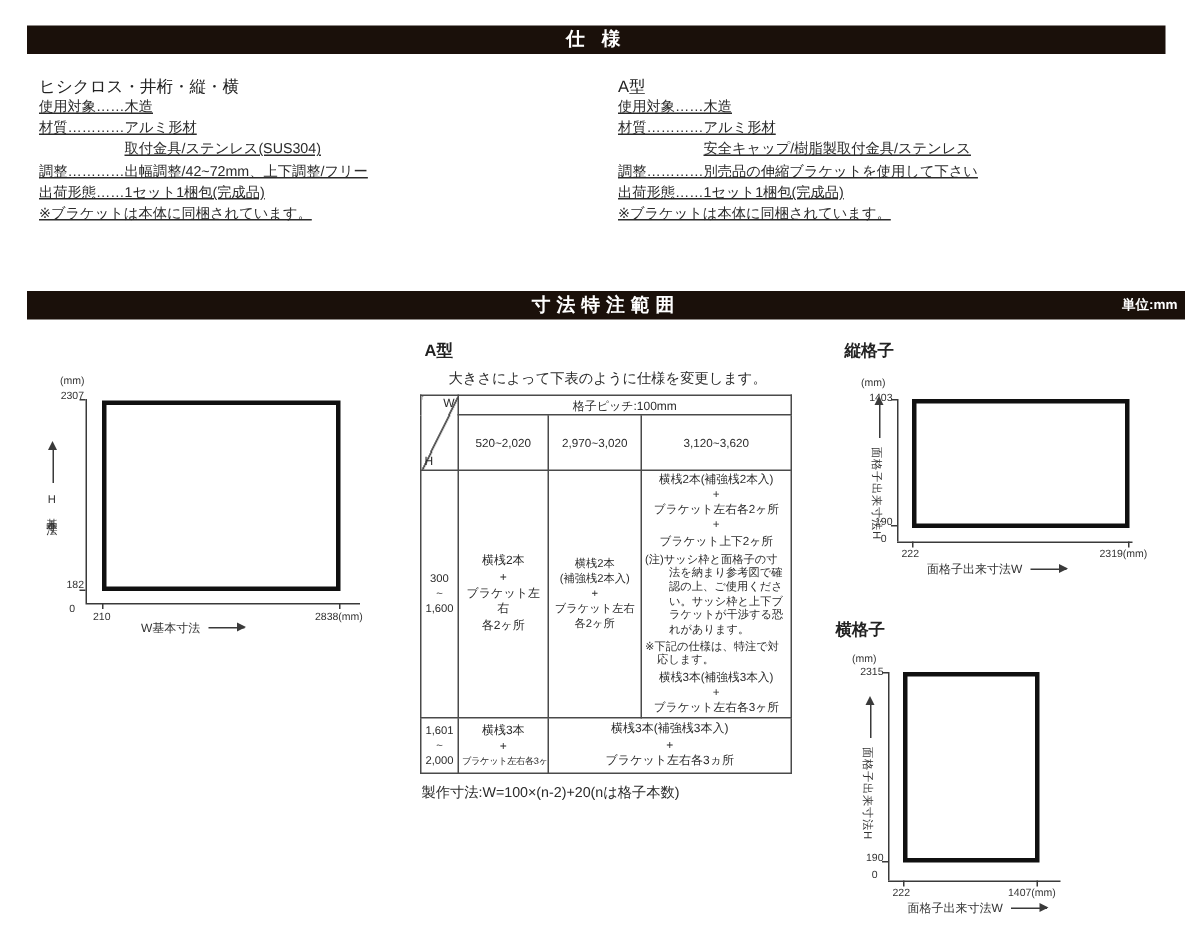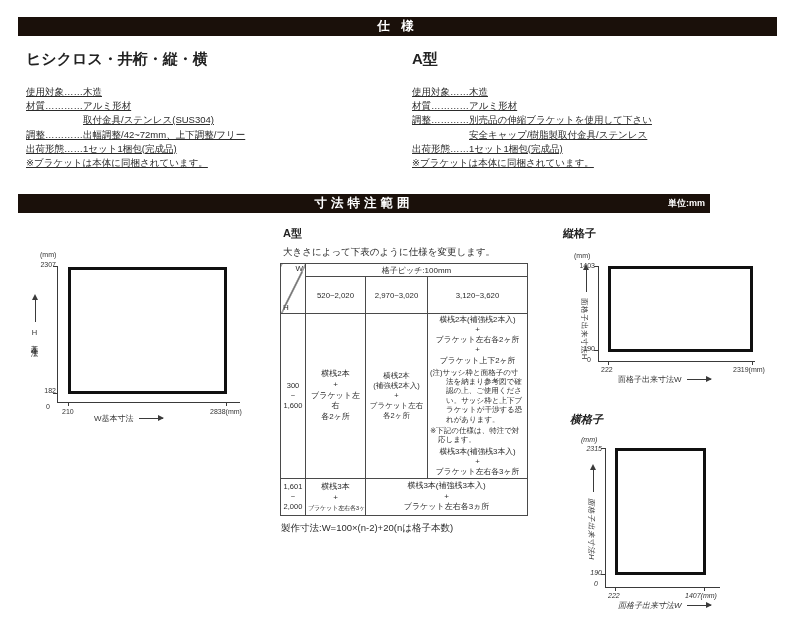--- a/index.html
+++ b/index.html
@@ -27,23 +27,23 @@
     position:absolute;
     right:5px;top:0;
     font-size:9px;
     letter-spacing:0;
     font-weight:bold;
   }
 
   
   .spec-col{position:absolute;}
   .spec-col h3{
-    margin:0 0 16px 0;
-    font-size:15px;
-    font-weight:bold;
+    margin:0 0 0 0;
+    font-size:11px;
+    font-weight:normal;
     color:#222;
   }
   .spec-line{
     margin:0;
     font-size:9.5px;
     line-height:14.2px;
     white-space:nowrap;
     text-decoration:underline;
   }
   .spec-indent{padding-left:57px;}
@@ -92,21 +92,21 @@
     position:absolute;
     writing-mode:vertical-rl;
     text-orientation:sideways;
     font-size:7.5px;letter-spacing:0.5px;color:#333;
   }
   .xlabel{position:absolute;font-size:8px;color:#333;white-space:nowrap;}
 
   
   .a-block{position:absolute;}
   .a-block h3{margin:0 0 0 3px;font-size:11px;font-weight:bold;color:#222;}
-  .a-note{margin:5px 0 4px 3px;font-size:9.5px;}
+  .a-note{margin:5px 0 4px 19px;font-size:9.5px;}
   table.a-table{
     border-collapse:collapse;
     table-layout:fixed;
     width:247px;
     font-size:8px;
     color:#2b2b2b;
   }
   table.a-table td{
     border:1px solid #4a4a4a;
     padding:1px 2px;
@@ -155,27 +155,27 @@
   <p class="spec-line spec-indent">取付金具/ステンレス(SUS304)</p>
   <p class="spec-line">調整…………出幅調整/42~72mm、上下調整/フリー</p>
   <p class="spec-line">出荷形態……1セット1梱包(完成品)</p>
   <p class="spec-line">※ブラケットは本体に同梱されています。</p>
 </div>
 
 <div class="spec-col" style="left:412px;top:50px;">
   <h3>A型</h3>
   <p class="spec-line">使用対象……木造</p>
   <p class="spec-line">材質…………アルミ形材</p>
+  <p class="spec-line spec-indent">安全キャップ/樹脂製取付金具/ステンレス</p>
   <p class="spec-line">調整…………別売品の伸縮ブラケットを使用して下さい</p>
-  <p class="spec-line spec-indent">安全キャップ/樹脂製取付金具/ステンレス</p>
   <p class="spec-line">出荷形態……1セット1梱包(完成品)</p>
   <p class="spec-line">※ブラケットは本体に同梱されています。</p>
 </div>
 
-<div class="bar" style="left:18px;top:194px;width:692px;height:19px;">
+<div class="bar" style="left:18px;top:194px;width:772px;height:19px;">
   <span>寸法特注範囲</span>
   <span class="unit">単位:mm</span>
 </div>
 
 <div class="diagram" style="left:26px;top:224px;width:250px;height:200px;">
   <span class="dlbl" style="left:14px;top:27px;">(mm)</span>
   <span class="dlbl r" style="left:0;top:37px;width:30px;">2307</span>
   <div class="axis" style="left:31px;top:42px;width:1px;height:136px;"></div>
   <div class="tick" style="left:27px;top:42px;width:4px;height:1px;"></div>
   <div class="rangerect" style="left:42px;top:43px;width:159px;height:127px;"></div>
@@ -272,21 +272,21 @@
   <div class="axis" style="left:35px;top:135px;width:157px;height:1px;"></div>
   <div class="tick" style="left:45px;top:135px;width:1px;height:4px;"></div>
   <div class="tick" style="left:189px;top:135px;width:1px;height:4px;"></div>
   <span class="dlbl" style="left:38px;top:140px;">222</span>
   <span class="dlbl" style="left:170px;top:140px;"><span>2319</span><span>(mm)</span></span>
   <div class="arrow-v" style="left:23px;top:44px;height:22px;"></div>
   <div class="ylabel-rot" style="left:16px;top:72px;">面格子出来寸法H</div>
   <div class="xlabel" style="left:55px;top:148px;"><span>面格子出来寸法W</span><span class="arrow-h"></span></div>
 </div>
 
-<div class="diagram" style="left:570px;top:412px;width:220px;height:210px;font-style:italic;">
+<div class="diagram" style="left:557px;top:412px;width:220px;height:210px;">
   <h3>横格子</h3>
   <span class="dlbl" style="left:11px;top:24px;">(mm)</span>
   <span class="dlbl r" style="left:0;top:33px;width:32px;">2315</span>
   <div class="axis" style="left:35px;top:36px;width:1px;height:139px;"></div>
   <div class="tick" style="left:31px;top:36px;width:4px;height:1px;"></div>
   <div class="rangerect" style="left:45px;top:36px;width:91px;height:127px;"></div>
   <span class="dlbl r" style="left:0;top:157px;width:32px;">190</span>
   <div class="tick" style="left:31px;top:162px;width:4px;height:1px;"></div>
   <span class="dlbl r" style="left:18px;top:168px;width:10px;">0</span>
   <div class="axis" style="left:35px;top:175px;width:115px;height:1px;"></div>

